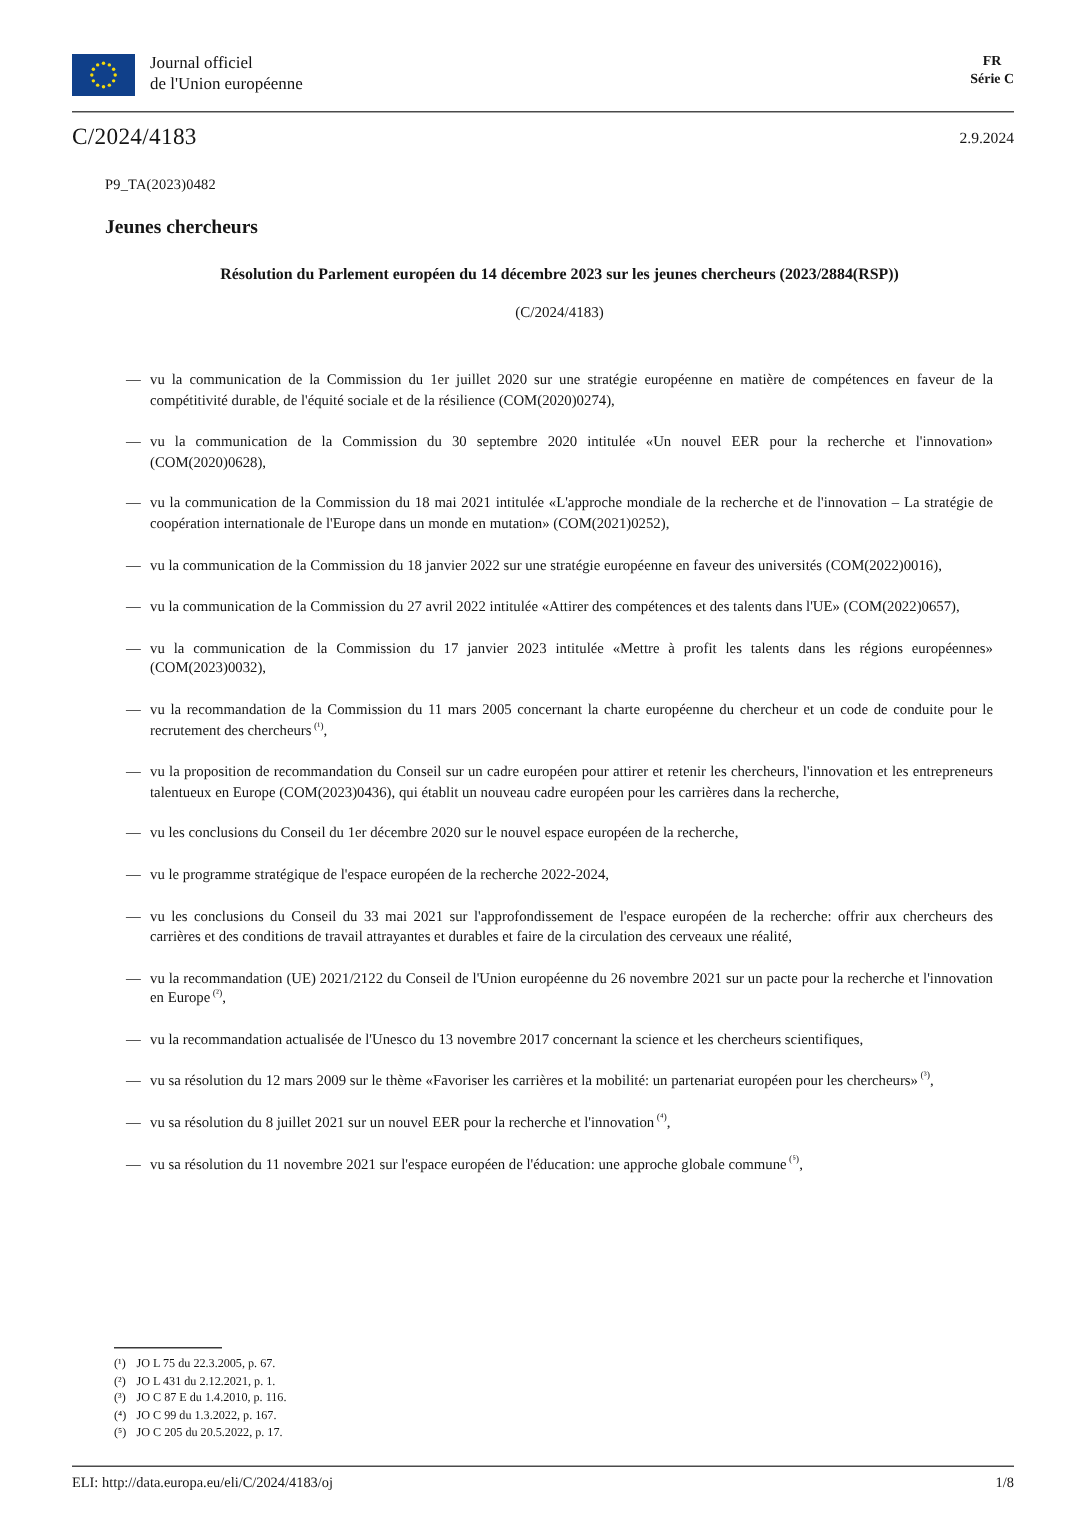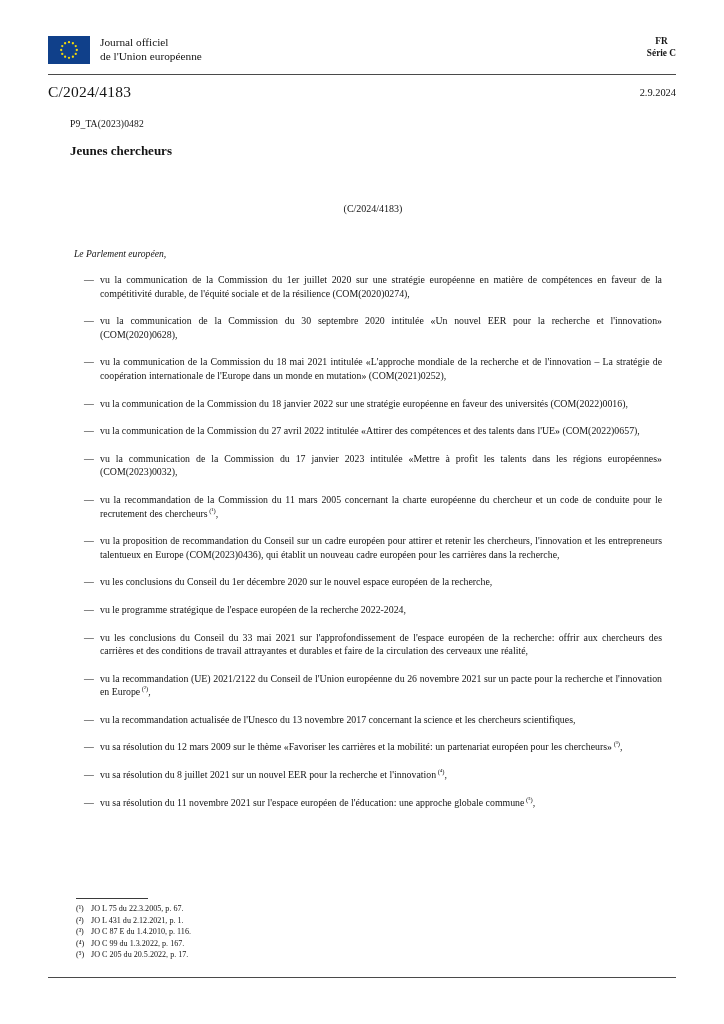--- a/index.html
+++ b/index.html
@@ -269,24 +269,24 @@
 
   <div class="rule rule-top"></div>
 
   <div class="docnum-row">
     <div class="docnum-center">C/2024/4183</div>
     <div class="docnum-date">2.9.2024</div>
   </div>
 
   <div class="ta-ref">P9_TA(2023)0482</div>
   <div class="doc-title">Jeunes chercheurs</div>
+  <div class="resolution-line">Résolution du Parlement européen du 14 décembre 2023 sur les jeunes chercheurs (2023/2884(RSP))</div>
   <div class="celex-line">(C/2024/4183)</div>
 
   <div class="body-block">
-    <p class="lead-in">Le Parlement européen,</p>
     <div id="recital-host">
         <div class="recital">
           <span class="dash">—</span>
           <span class="rtext">vu la communication de la Commission du 1er juillet 2020 sur une stratégie européenne en matière de compétences en faveur de la compétitivité durable, de l'équité sociale et de la résilience (COM(2020)0274),</span>
         </div>
         <div class="recital">
           <span class="dash">—</span>
           <span class="rtext">vu la communication de la Commission du 30 septembre 2020 intitulée «Un nouvel EER pour la recherche et l'innovation» (COM(2020)0628),</span>
         </div>
         <div class="recital">
@@ -366,14 +366,18 @@
         <span class="fmark">(⁴)</span>
         <span class="ftext">JO C 99 du 1.3.2022, p. 167.</span>
       </div>
       <div class="footnote">
         <span class="fmark">(⁵)</span>
         <span class="ftext">JO C 205 du 20.5.2022, p. 17.</span>
       </div>
     </div>
 
   <div class="rule rule-bottom"></div>
+  <div class="footer">
+    <span class="eli">ELI: http://data.europa.eu/eli/C/2024/4183/oj</span>
+    <span class="pageno">1/8</span>
+  </div>
 
 </div>
 
 </body></html>

